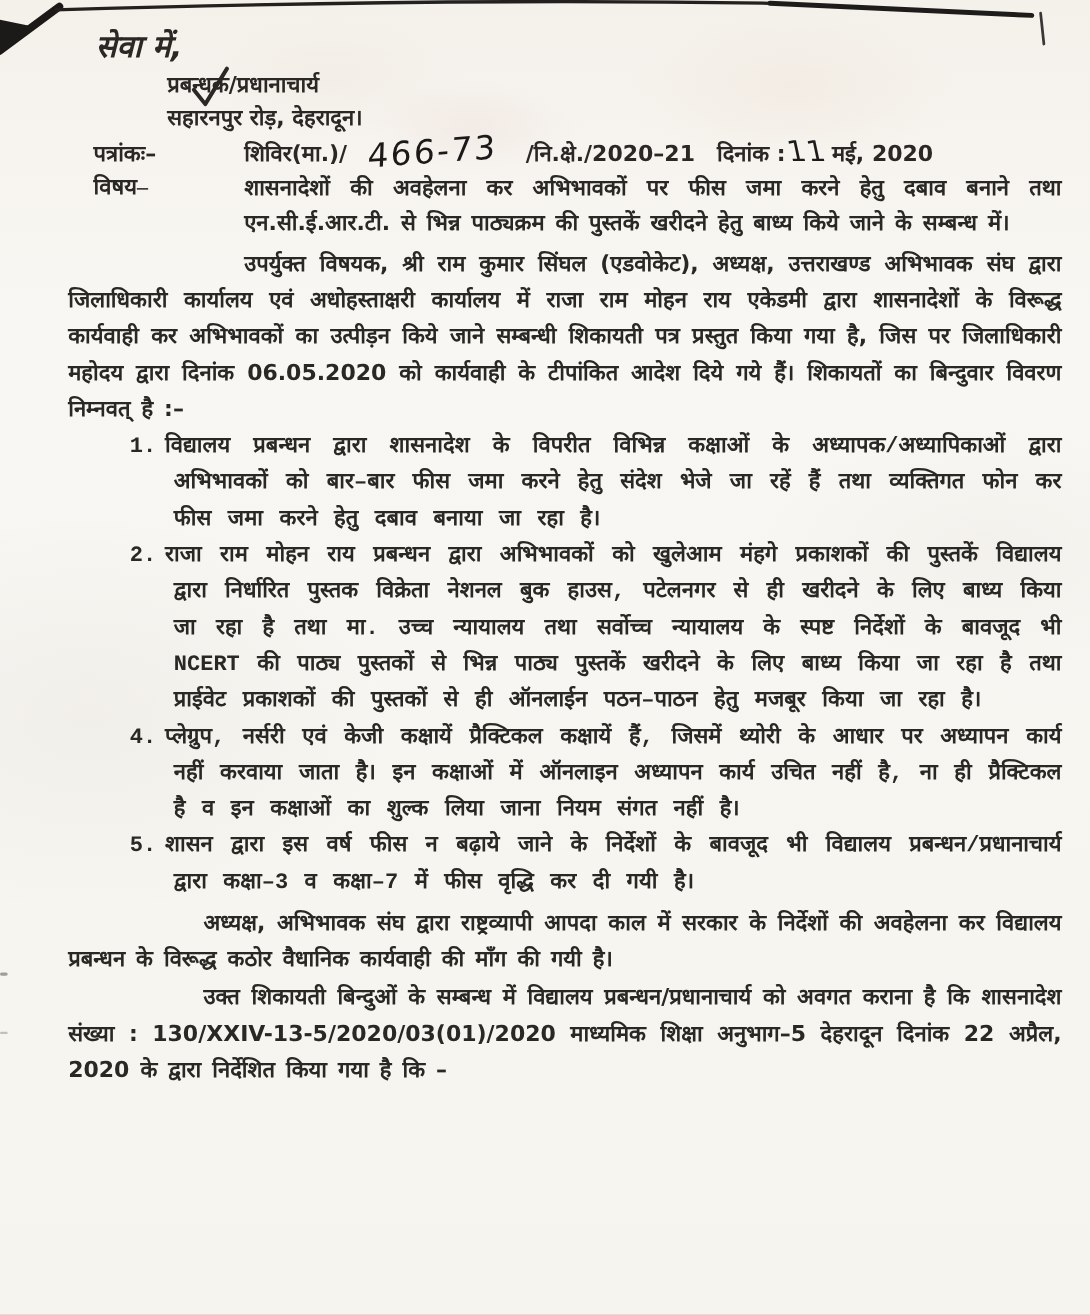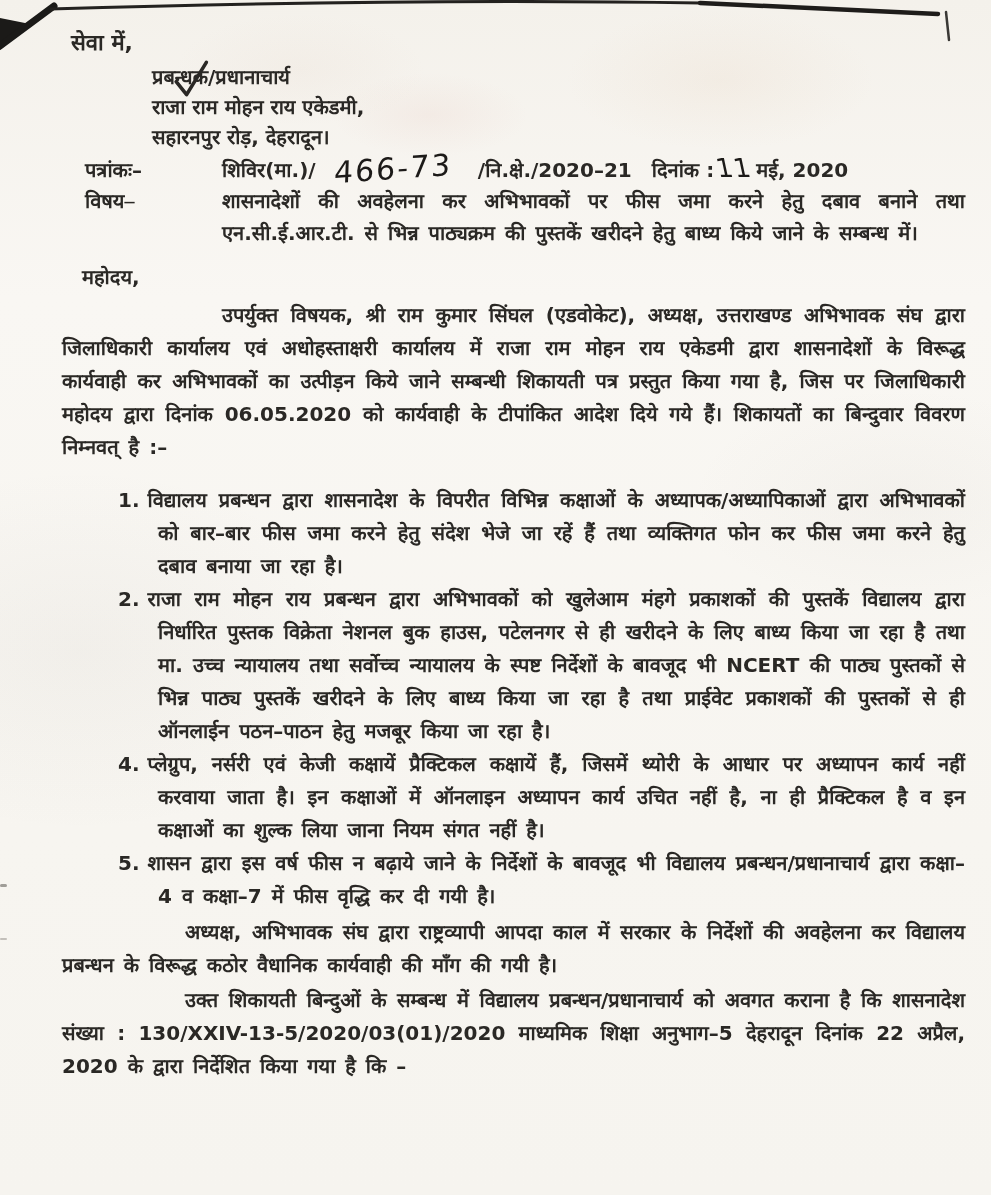--- a/index.html
+++ b/index.html
@@ -20,22 +20,23 @@
       radial-gradient(ellipse 300px 160px at 900px 500px, rgba(150,140,130,0.05), transparent 70%),
       linear-gradient(180deg, #f4f1eb 0%, #f9f7f3 25%, #f7f5f0 70%, #f6f4ef 100%);
   }
   .content {
     position: relative;
     padding: 26px 26px 0 62px;
     font-size: 20px;
     line-height: 33px;
   }
   .salutation {
-    margin-left: 9px;
-    font-size: 22px;
+    margin-left: 25px;
+    font-size: 28px;
+    font-style: italic;
   }
   .addressee {
     margin-left: 90px;
     line-height: 30px;
     margin-top: 3px;
   }
   .check-mark {
     position: absolute;
     left: 172px;
     top: 58px;
@@ -85,21 +86,21 @@
     text-decoration-thickness: 2px;
     text-underline-offset: 5px;
     word-spacing: 3px;
   }
   .greeting { margin-top: 12px; margin-left: 20px; }
   .para {
     text-align: justify;
     word-spacing: 3px;
   }
   .para-1 { margin-top: 5px; text-indent: 160px; }
-  .complaints { margin-top: 20px; }
+  .complaints { margin-top: 2px; font-family: Liberation Mono, monospace; }
   .complaint {
     margin-left: 96px;
     text-indent: -40px;
     text-align: justify;
     word-spacing: 3px;
   }
   .complaint .num { padding-right: 8px; }
   .para-2 { margin-top: 3px; text-indent: 123px; }
   .para-3 { margin-top: 2px; text-indent: 123px; }
   .scan-top {
@@ -137,55 +138,53 @@
   <svg class="check-mark" width="40" height="42" viewBox="0 0 40 42" xmlns="http://www.w3.org/2000/svg">
     <path d="M4,22 L13,36 L36,6" stroke="#2a2825" stroke-width="3.6" fill="none" stroke-linecap="round" stroke-linejoin="round" transform="rotate(-6 20 21)"></path>
   </svg>
 
   <div class="content">
 
     <div class="salutation">सेवा में,</div>
 
     <div class="addressee">
       <div>प्रबन्धक/प्रधानाचार्य</div>
-      <div>राजा राम मोहन राय एकेडमी,</div>
       <div>सहारनपुर रोड़, देहरादून।</div>
     </div>
 
     <div class="ref-row">
       <span class="ref-label">पत्रांकः–</span>
       <span>शिविर(मा.)/</span>
       <span class="hw">466-73</span>
       <span class="ref-sep">/नि.क्षे./2020–21</span>
       <span class="date-label">दिनांक :</span>
       <span class="hw-day">11</span>
       <span>मई, 2020</span>
     </div>
 
     <div class="subject-row">
       <span class="subject-label">विषय–</span>
       <span class="subject-text">शासनादेशों की अवहेलना कर अभिभावकों पर फीस जमा करने हेतु दबाव बनाने तथा एन.सी.ई.आर.टी. से भिन्न पाठ्यक्रम की पुस्तकें खरीदने हेतु बाध्य किये जाने के सम्बन्ध में।</span>
     </div>
 
-    <div class="greeting">महोदय,</div>
 
     <div class="para para-1">उपर्युक्त विषयक, श्री राम कुमार सिंघल (एडवोकेट), अध्यक्ष, उत्तराखण्ड अभिभावक संघ द्वारा जिलाधिकारी कार्यालय एवं अधोहस्ताक्षरी कार्यालय में राजा राम मोहन राय एकेडमी द्वारा शासनादेशों के विरूद्ध कार्यवाही कर अभिभावकों का उत्पीड़न किये जाने सम्बन्धी शिकायती पत्र प्रस्तुत किया गया है, जिस पर जिलाधिकारी महोदय द्वारा दिनांक 06.05.2020 को कार्यवाही के टीपांकित आदेश दिये गये हैं। शिकायतों का बिन्दुवार विवरण निम्नवत् है :–</div>
 
     <div class="complaints">
       <div class="complaint">
         <span class="num">1.</span><span>विद्यालय प्रबन्धन द्वारा शासनादेश के विपरीत विभिन्न कक्षाओं के अध्यापक/अध्यापिकाओं द्वारा अभिभावकों को बार–बार फीस जमा करने हेतु संदेश भेजे जा रहें हैं तथा व्यक्तिगत फोन कर फीस जमा करने हेतु दबाव बनाया जा रहा है।</span>
       </div>
       <div class="complaint">
         <span class="num">2.</span><span>राजा राम मोहन राय प्रबन्धन द्वारा अभिभावकों को खुलेआम मंहगे प्रकाशकों की पुस्तकें विद्यालय द्वारा निर्धारित पुस्तक विक्रेता नेशनल बुक हाउस, पटेलनगर से ही खरीदने के लिए बाध्य किया जा रहा है तथा मा. उच्च न्यायालय तथा सर्वोच्च न्यायालय के स्पष्ट निर्देशों के बावजूद भी NCERT की पाठ्य पुस्तकों से भिन्न पाठ्य पुस्तकें खरीदने के लिए बाध्य किया जा रहा है तथा प्राईवेट प्रकाशकों की पुस्तकों से ही ऑनलाईन पठन–पाठन हेतु मजबूर किया जा रहा है।</span>
       </div>
       <div class="complaint">
         <span class="num">4.</span><span>प्लेग्रुप, नर्सरी एवं केजी कक्षायें प्रैक्टिकल कक्षायें हैं, जिसमें थ्योरी के आधार पर अध्यापन कार्य नहीं करवाया जाता है। इन कक्षाओं में ऑनलाइन अध्यापन कार्य उचित नहीं है, ना ही प्रैक्टिकल है व इन कक्षाओं का शुल्क लिया जाना नियम संगत नहीं है।</span>
       </div>
       <div class="complaint">
-        <span class="num">5.</span><span>शासन द्वारा इस वर्ष फीस न बढ़ाये जाने के निर्देशों के बावजूद भी विद्यालय प्रबन्धन/प्रधानाचार्य द्वारा कक्षा–4 व कक्षा–7 में फीस वृद्धि कर दी गयी है।</span>
+        <span class="num">5.</span><span>शासन द्वारा इस वर्ष फीस न बढ़ाये जाने के निर्देशों के बावजूद भी विद्यालय प्रबन्धन/प्रधानाचार्य द्वारा कक्षा–3 व कक्षा–7 में फीस वृद्धि कर दी गयी है।</span>
       </div>
     </div>
 
     <div class="para para-2">अध्यक्ष, अभिभावक संघ द्वारा राष्ट्रव्यापी आपदा काल में सरकार के निर्देशों की अवहेलना कर विद्यालय प्रबन्धन के विरूद्ध कठोर वैधानिक कार्यवाही की माँग की गयी है।</div>
 
     <div class="para para-3">उक्त शिकायती बिन्दुओं के सम्बन्ध में विद्यालय प्रबन्धन/प्रधानाचार्य को अवगत कराना है कि शासनादेश संख्या : 130/XXIV-13-5/2020/03(01)/2020 माध्यमिक शिक्षा अनुभाग–5 देहरादून दिनांक 22 अप्रैल, 2020 के द्वारा निर्देशित किया गया है कि –</div>
 
   </div>
 </div>
 

